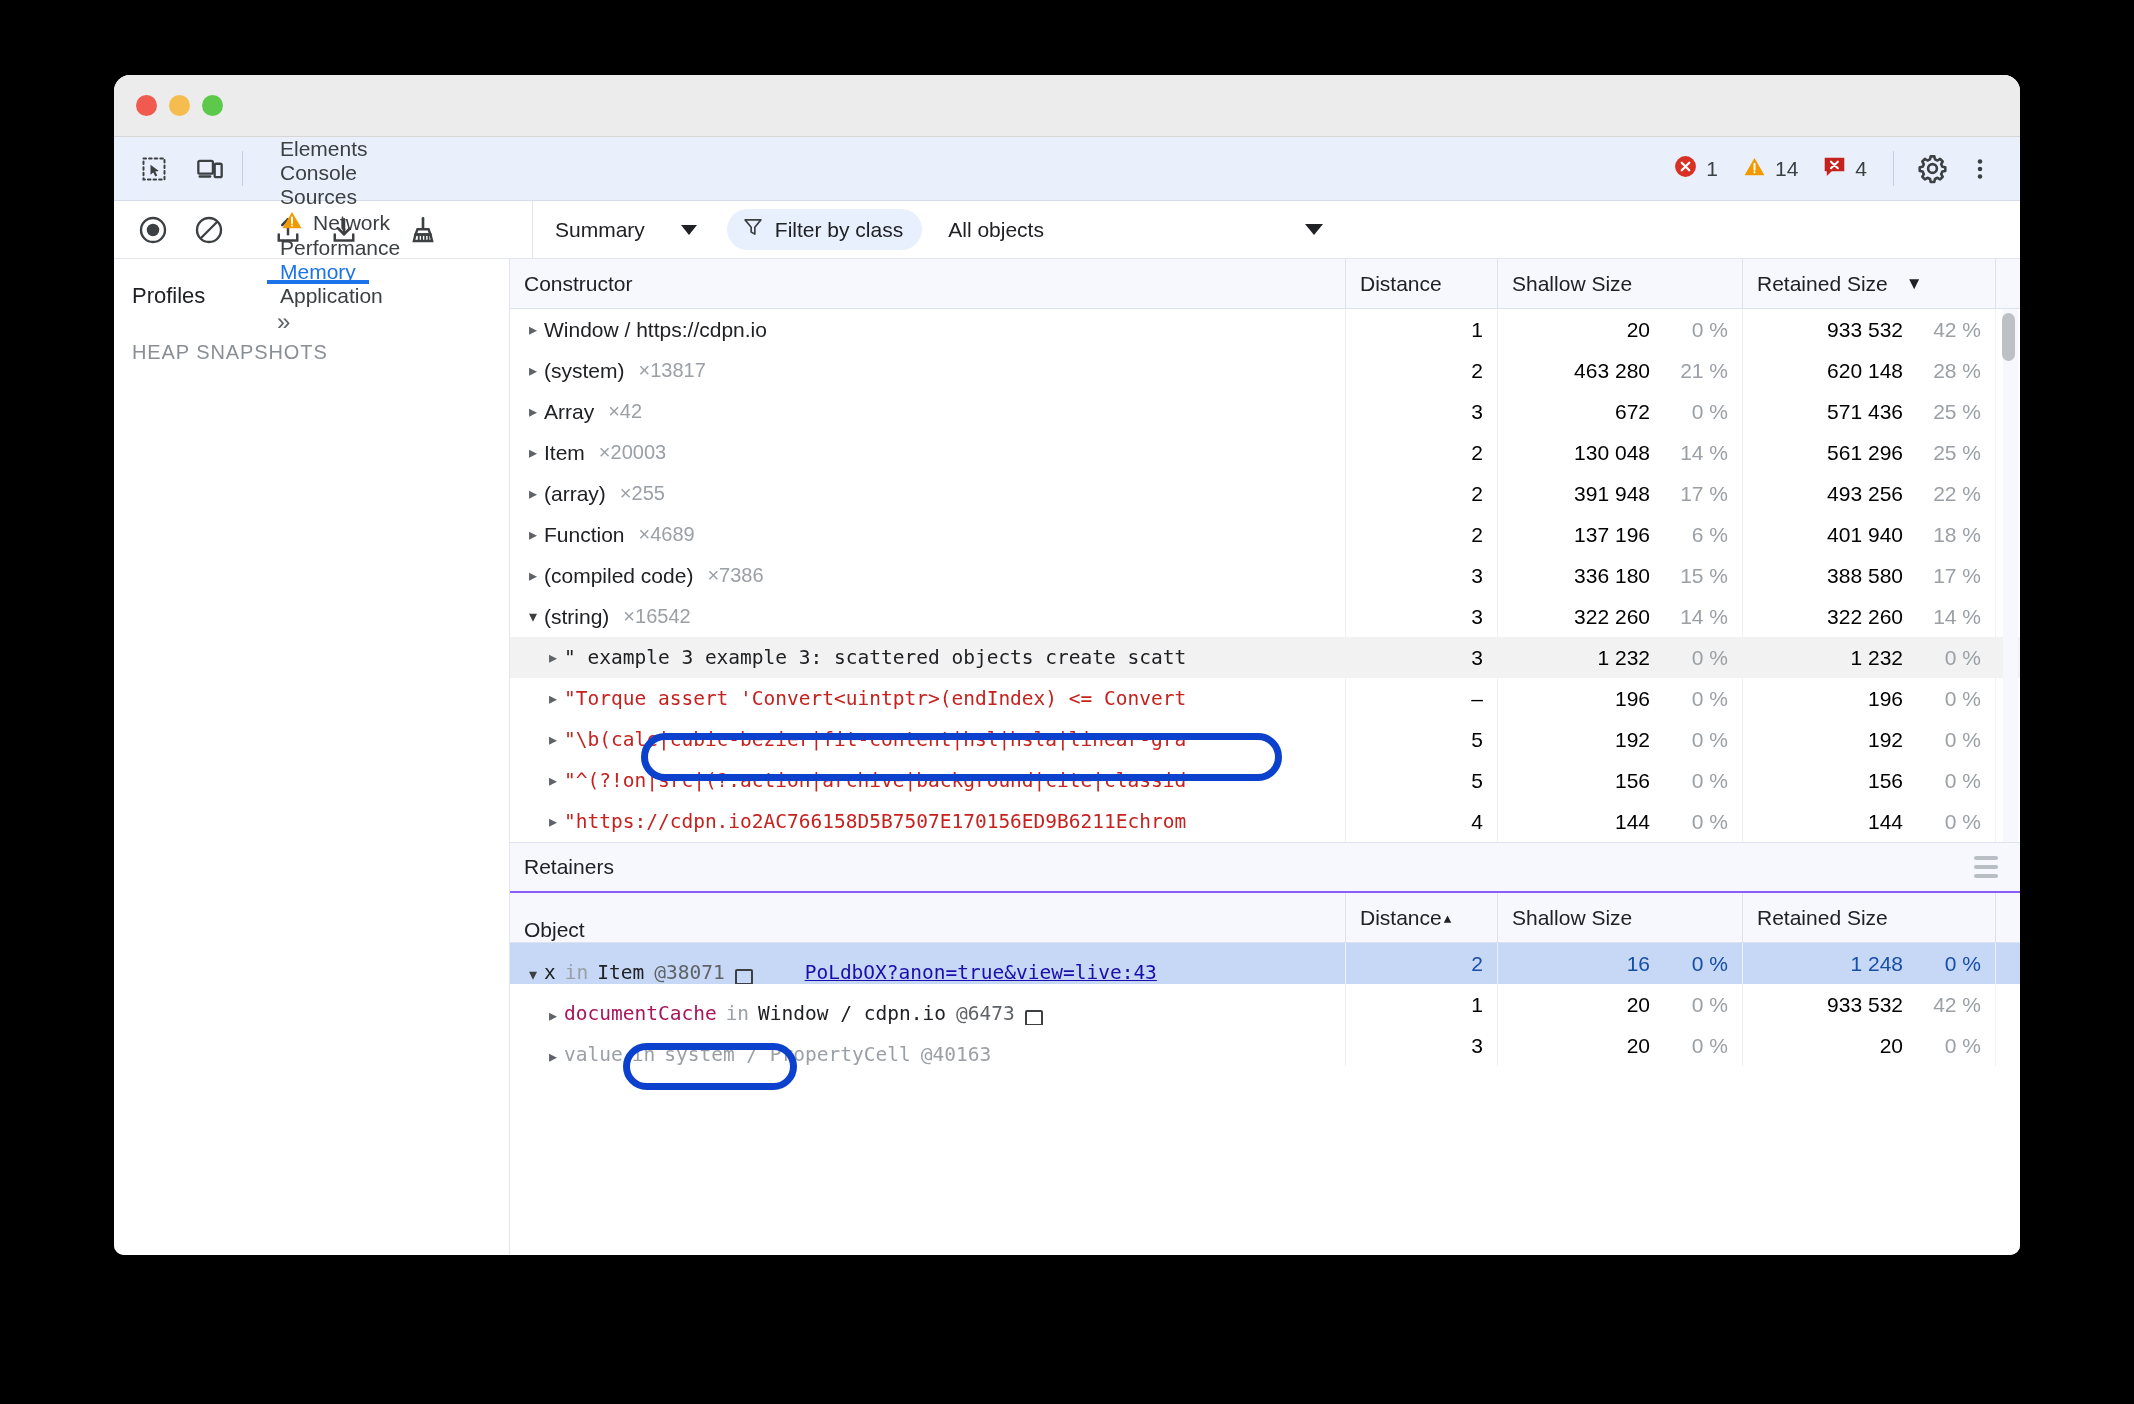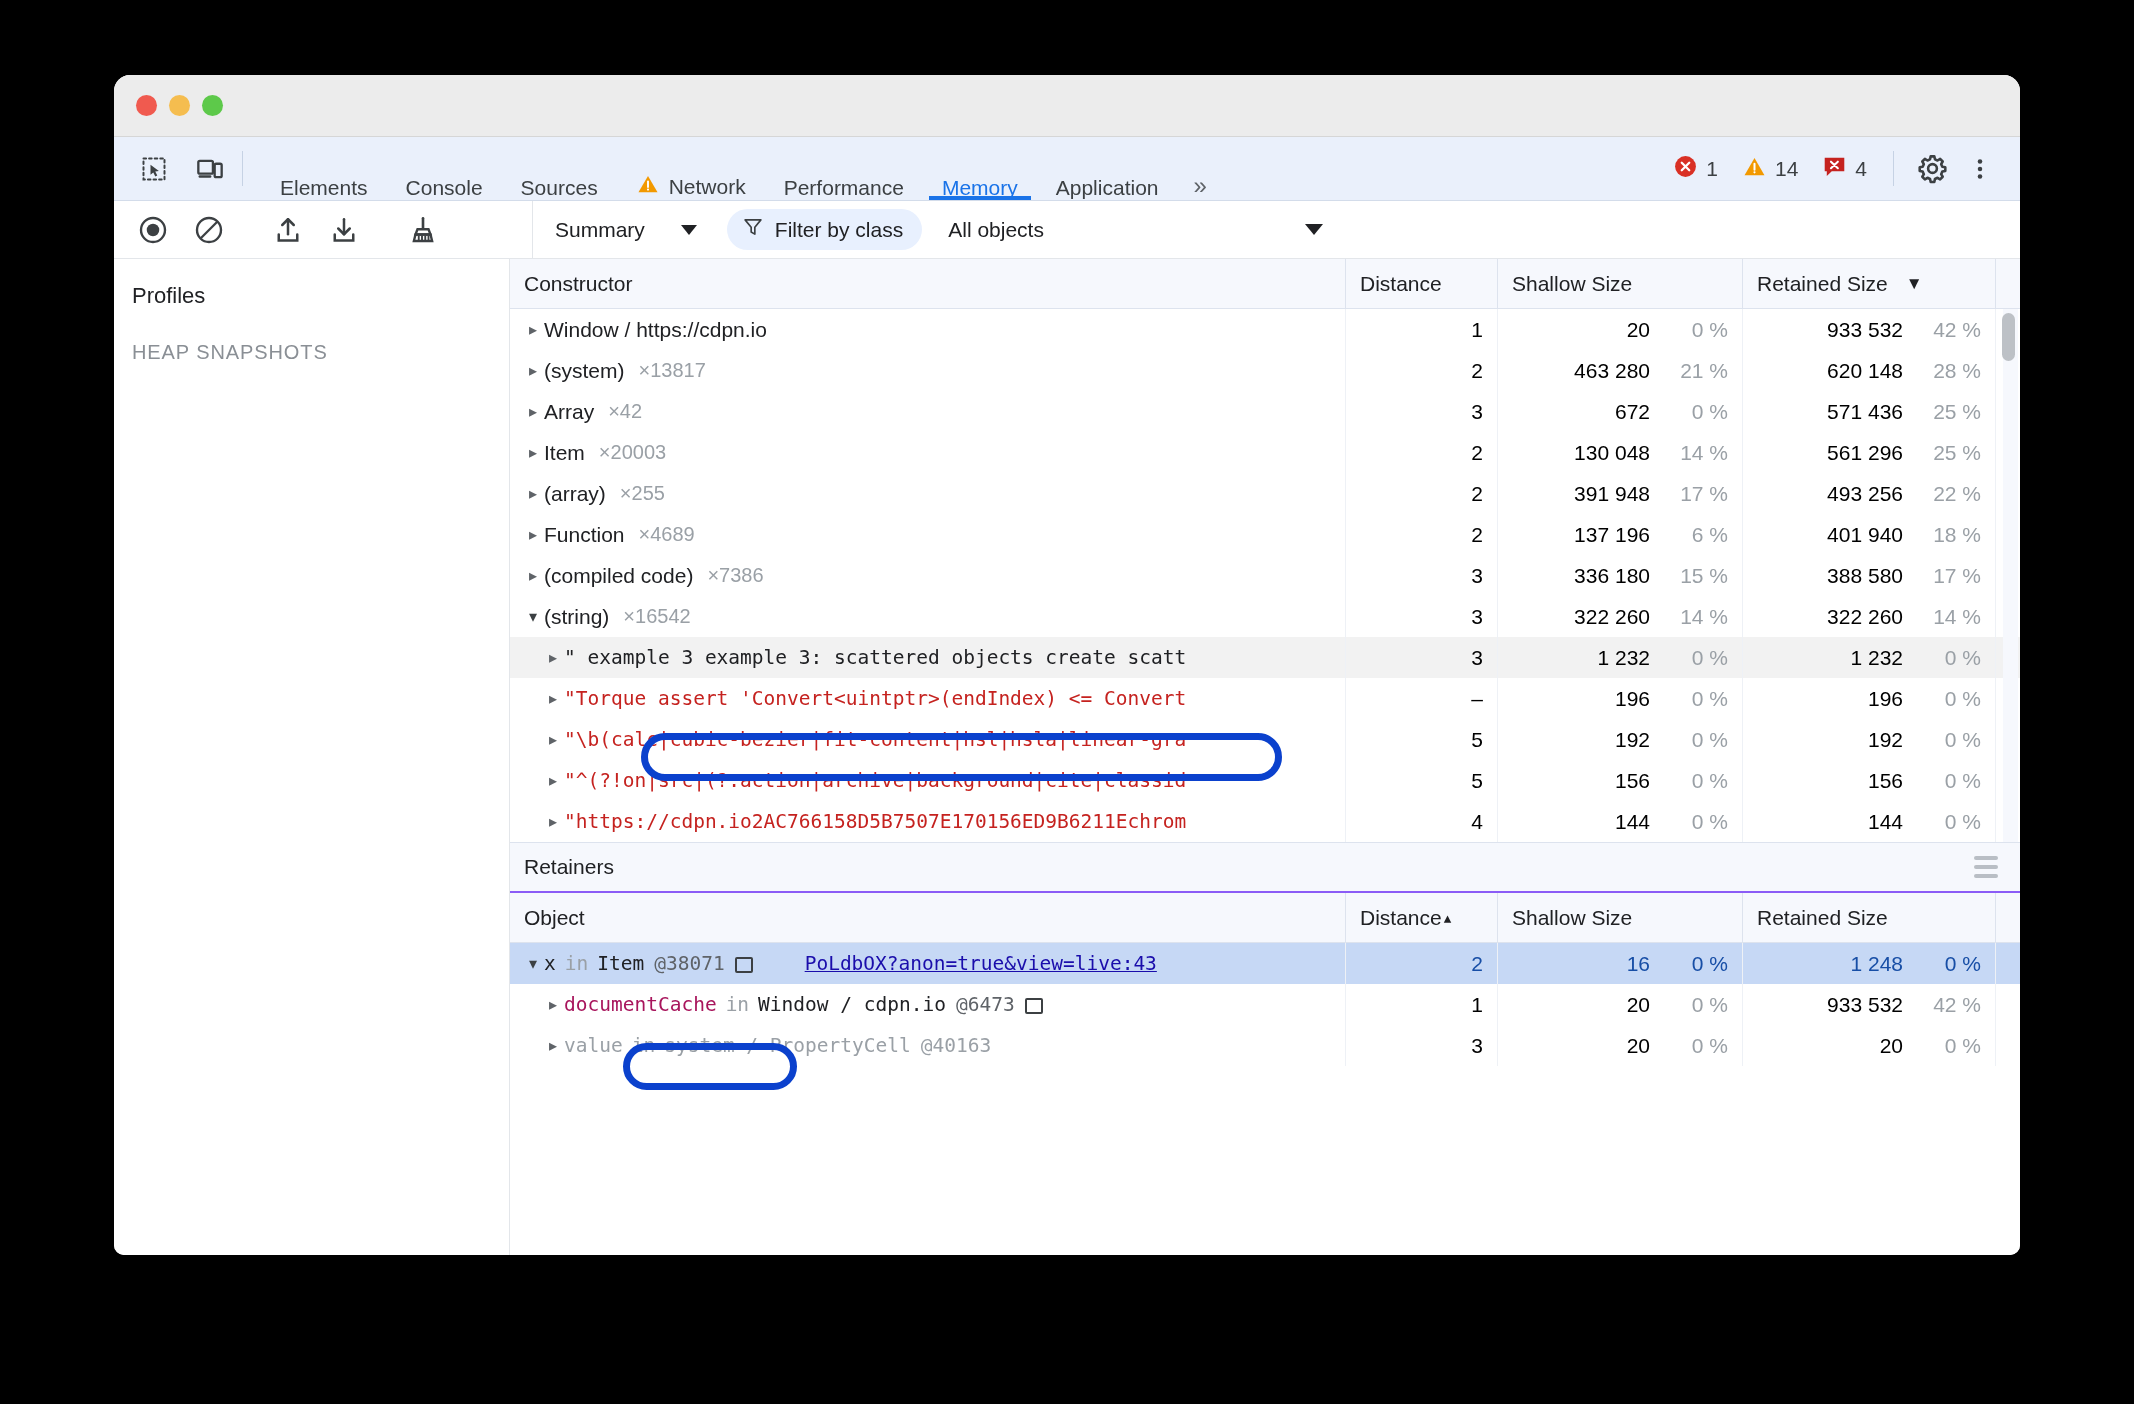--- a/index.html
+++ b/index.html
@@ -48,21 +48,21 @@
     border-bottom: 1px solid #d3dcea;
     position: relative;
   }
   .tb-icons { display: flex; align-items: center; padding-left: 18px; gap: 12px; }
   .ticon {
     width: 44px; height: 44px;
     display: flex; align-items: center; justify-content: center;
     border-radius: 4px;
   }
   .vsep { width: 1px; background: #c6d2e4; margin: 14px 10px; align-self: stretch; }
-  .tabs { display: flex; align-items: flex-end; margin-left: 8px; }
+  .tabs { display: flex; align-items: flex-start; margin-left: 8px; flex-direction: column; }
   .tab {
     display: flex; align-items: center; gap: 9px;
     padding: 0 19px;
     font-size: 21px; color: #3c4043;
     position: relative; white-space: nowrap;
   }
   .tab.active { color: #1a73e8; font-weight: normal; }
   .tab.active::after {
     content: ""; position: absolute;
     left: 6px; right: 6px; bottom: 0; height: 4px;
@@ -204,21 +204,21 @@
   
   .retainers { border-top: 1px solid #dde3ee; display: flex; flex-direction: column; flex: 1; min-height: 0; }
   .ret-title {
     height: 50px; display: flex; align-items: center;
     background: #f6f8fd; border-bottom: 2px solid #8b5cf6;
     font-size: 21px; color: #202124; padding-left: 14px;
     position: relative;
   }
   .hamburger { position: absolute; right: 22px; display: flex; flex-direction: column; gap: 5px; }
   .hamburger i { display: block; width: 24px; height: 4px; background: #b9bec5; border-radius: 2px; }
-  .r-object { width: 836px; flex: none; }
+  .r-object { width: 836px; flex: none; align-items: flex-end; }
   .r-distance { width: 152px; flex: none; }
   .r-shallow { width: 245px; flex: none; }
   .r-retained { width: 253px; flex: none; }
   .ret-link {
     color: #1a0dab; text-decoration: underline;
     font-family: "DejaVu Sans Mono", "Liberation Mono", monospace;
     font-size: 19.5px;
   }
   .ret-rows { flex: 1; background: #fff; }
   .ret-row-blue { background: #c6d8f5; }

